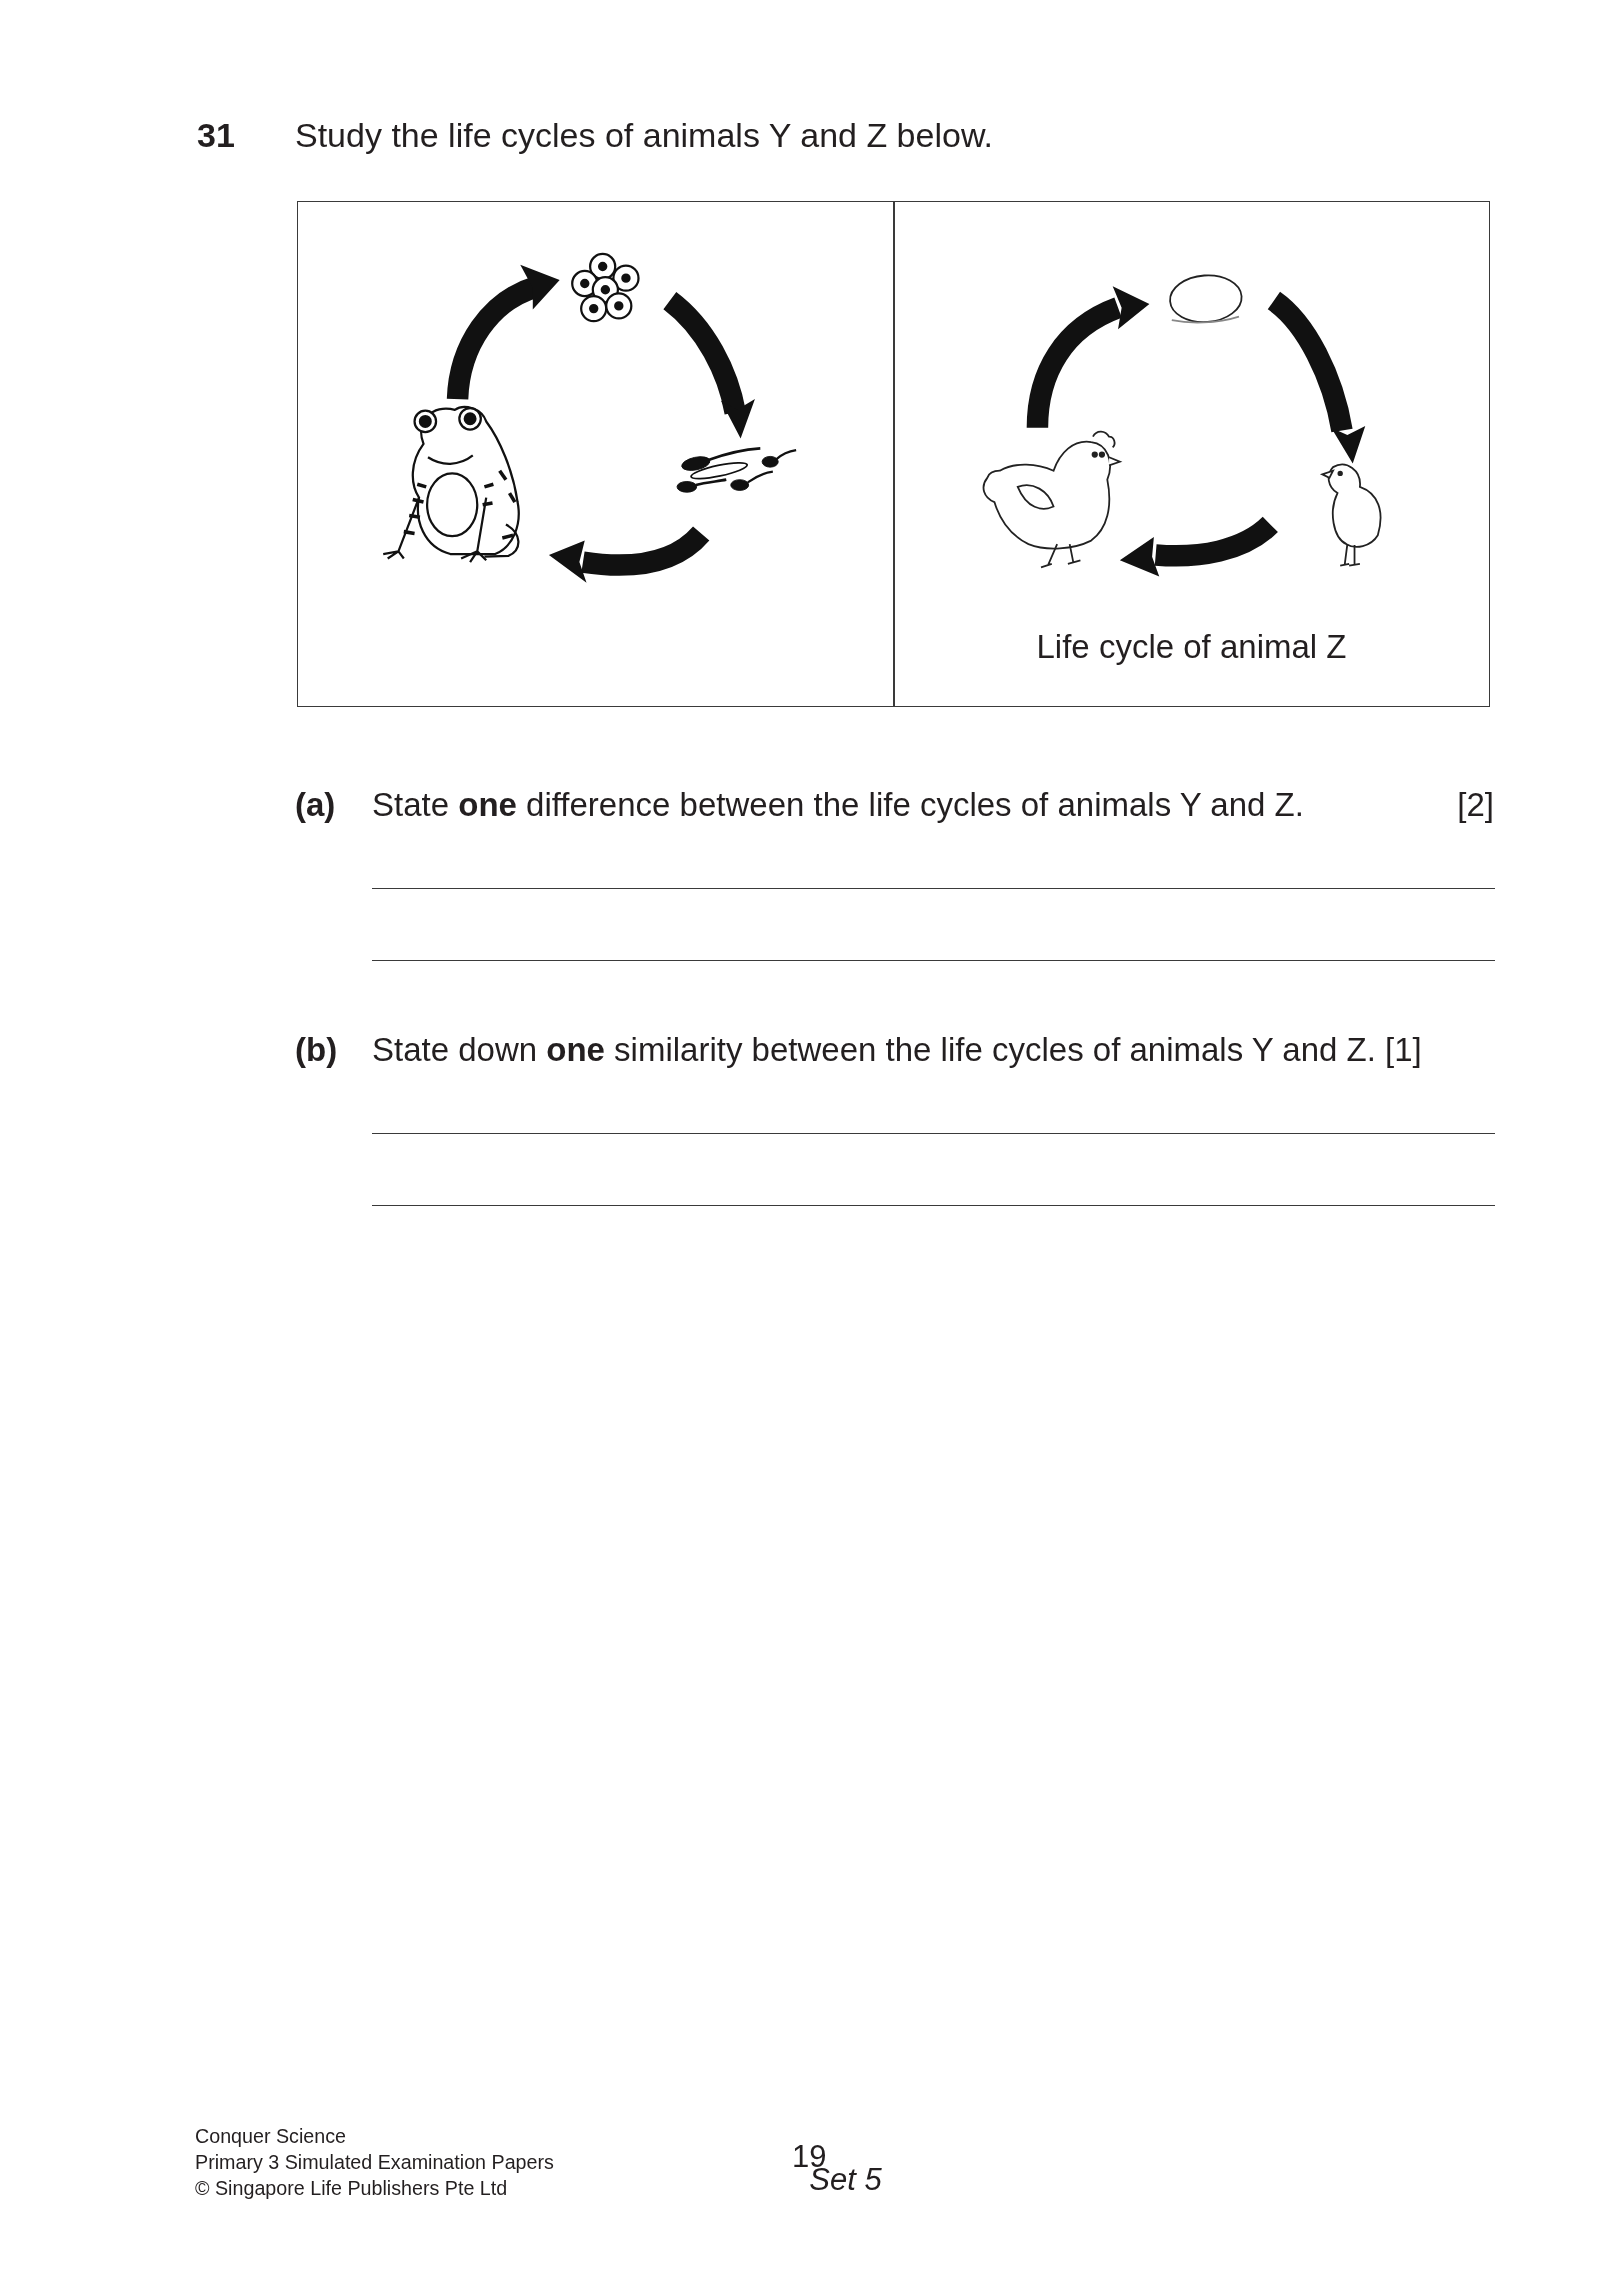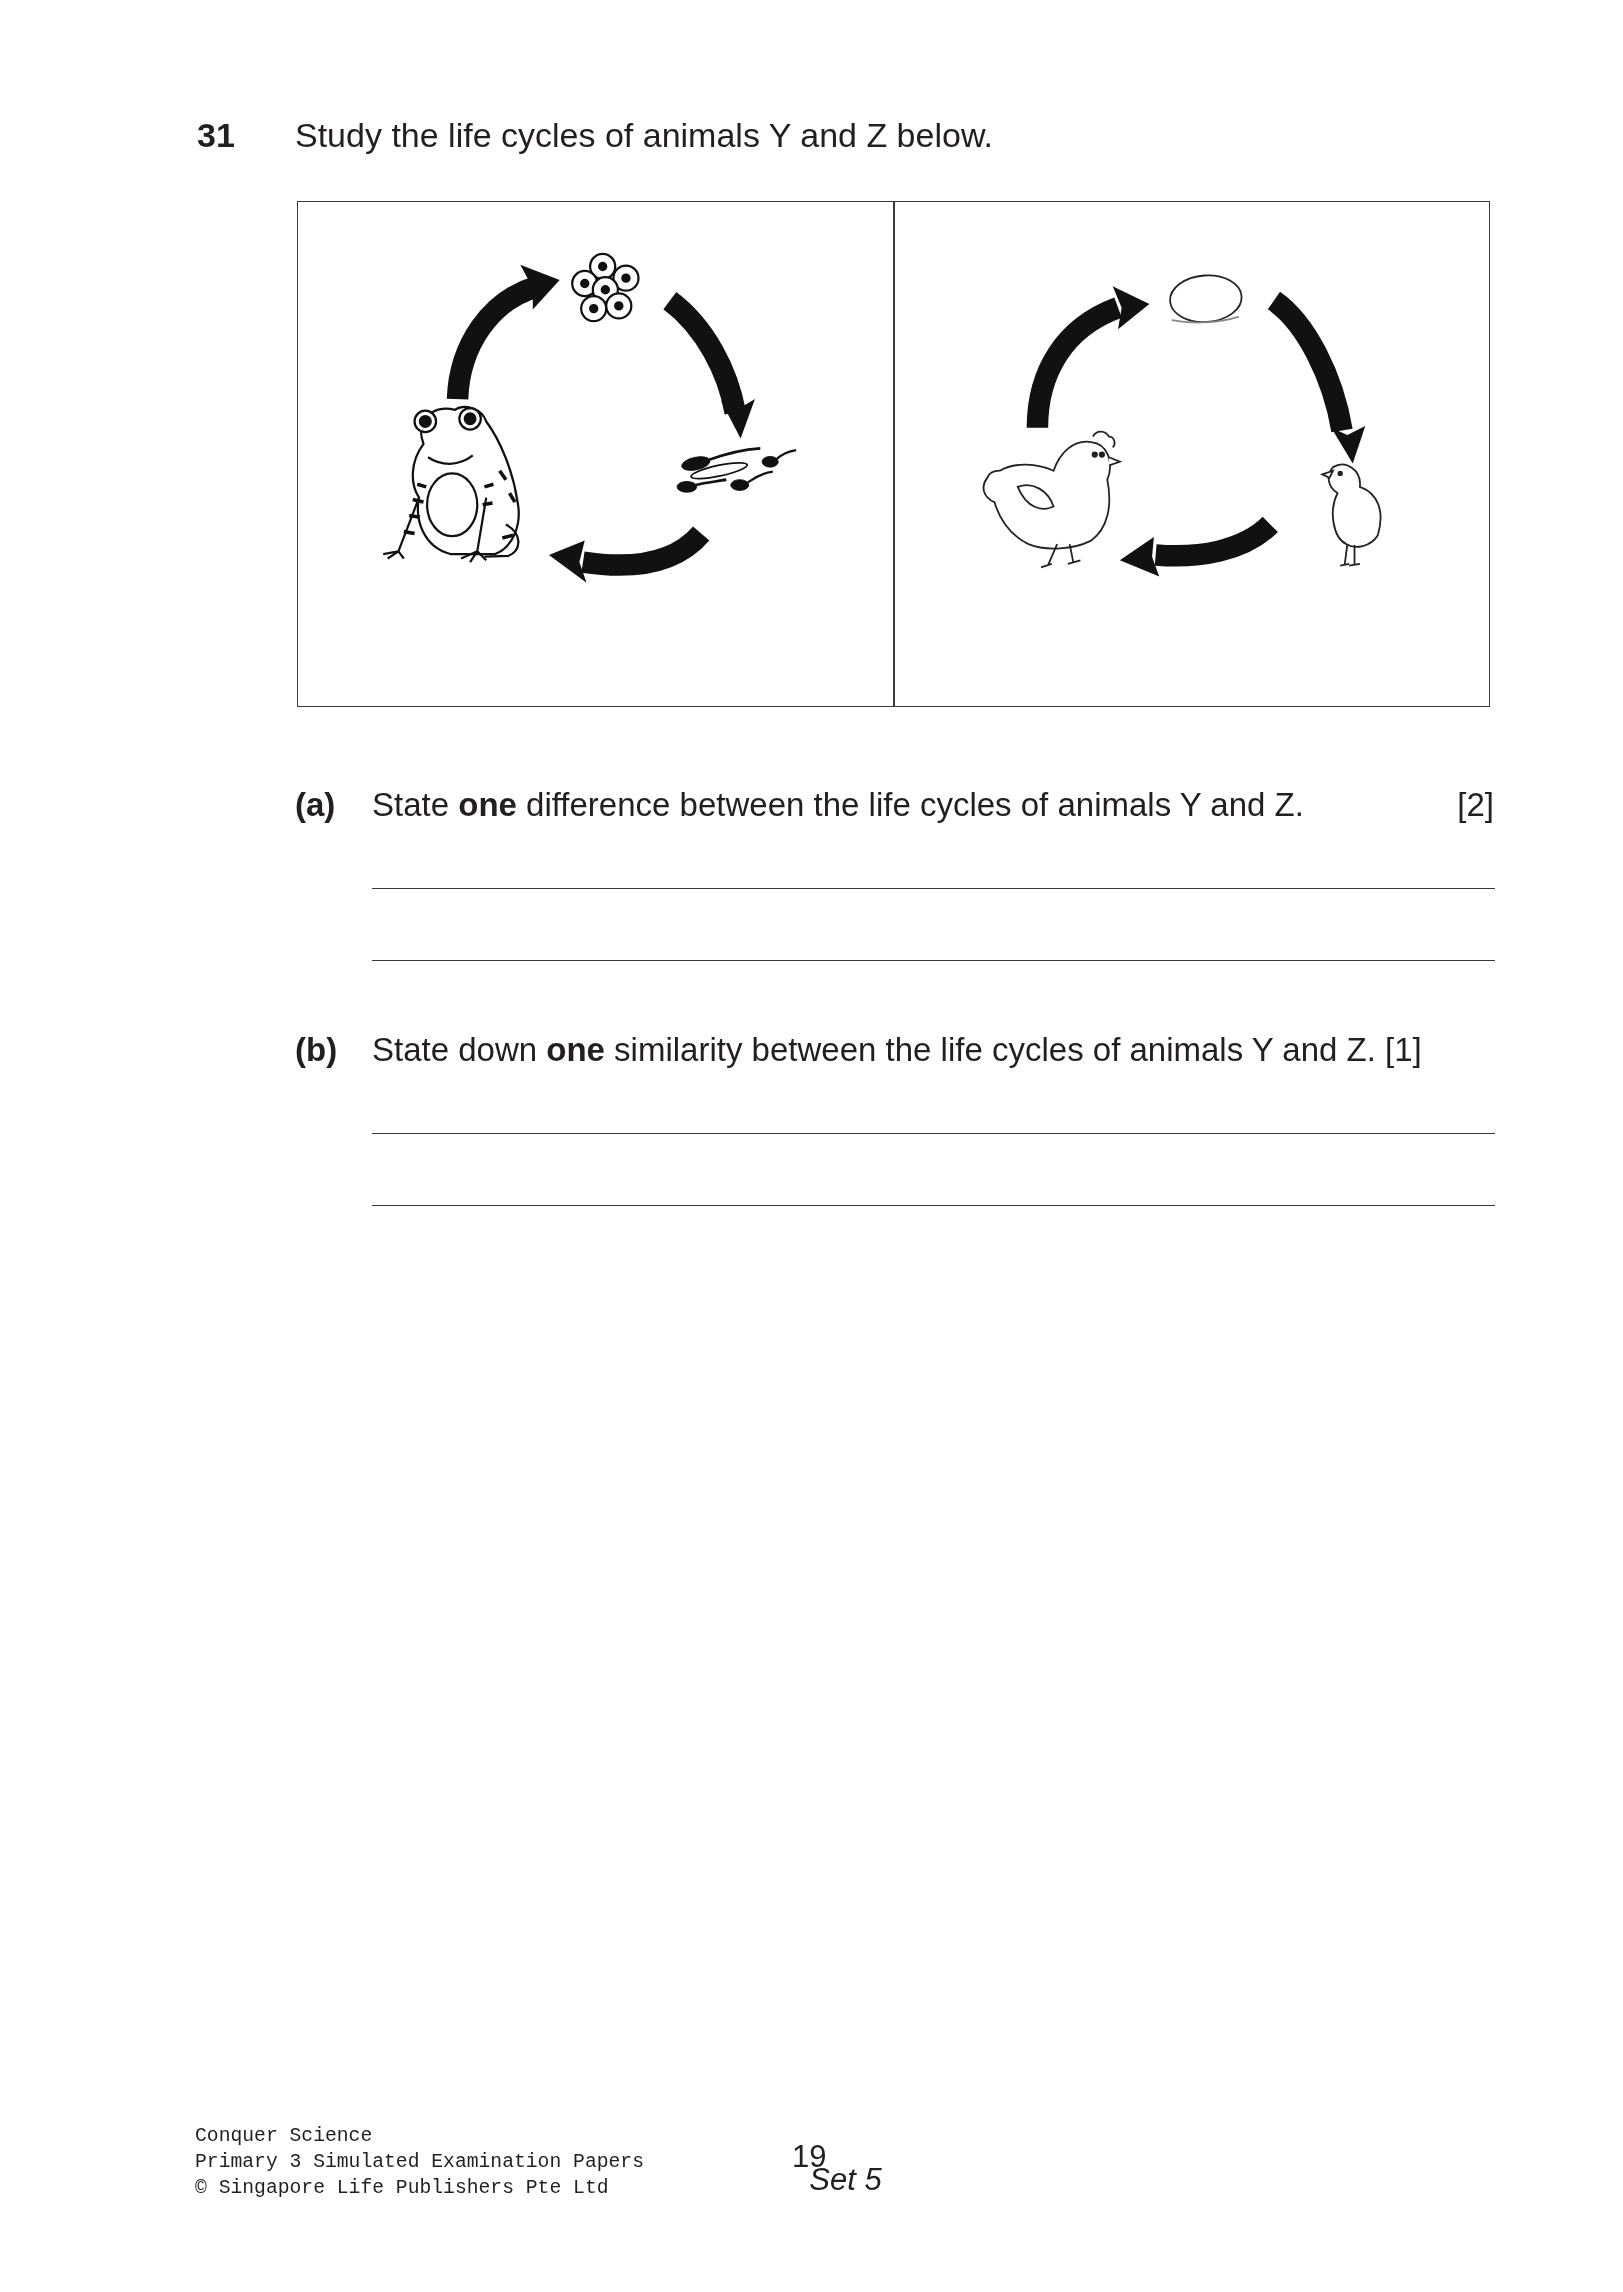--- a/index.html
+++ b/index.html
@@ -17,21 +17,21 @@
   .panel svg { position:absolute; left:0; top:0; }
   .panel-label { position:absolute; left:0; width:100%; top:425px; text-align:center;
                  font-size:33px; line-height:39px; }
   .part-label { font-size:33px; font-weight:bold; line-height:39px; }
   .part-text { font-size:33px; line-height:39px; }
   .part-text b { font-weight:bold; }
   .marks { font-size:33px; line-height:39px; text-align:right; }
   .answer-line { position:absolute; left:372px; width:1123px; height:0;
                  border-top:1.8px solid #3a3a3a; }
   .footer-left { left:195px; top:2123px; font-size:19.7px; line-height:26px; }
-  .footer-left div { white-space:nowrap;font-family:Liberation Mono, monospace; }
+  .footer-left div { white-space:nowrap; }
   .page-num { left:792px; width:107px; top:2122px; font-size:31px; line-height:38px;margin-top:16px; }
   .page-set { left:792px; width:107px; text-align:center; top:2161px; font-size:31px; line-height:38px; font-style:italic; }
 </style>
 </head>
 <body>
 
 <div class="abs q-num">31</div>
 <div class="abs q-text">Study the life cycles of animals Y and Z below.</div>
 
 <div class="figure-box">
@@ -144,20 +144,21 @@
       <g stroke="#222" stroke-width="2" fill="#fff">
         <path d="M118,300 C135,290 160,292 178,300 C185,280 200,265 220,268 C238,270 246,290 238,310 C244,340 238,365 220,378 C200,388 170,390 150,382 C130,372 118,355 112,335 C100,330 96,318 104,308 C106,302 112,300 118,300 Z"></path>
         <path d="M222,262 C226,254 236,255 240,262 C246,262 248,270 244,274" fill="none"></path>
         <path d="M240,285 L252,290 L240,294" fill="#fff"></path>
         <circle cx="224" cy="282" r="2.5" fill="#222"></circle>
           <circle cx="232" cy="282" r="2.5" fill="#222"></circle>
         <path d="M138,318 C155,312 172,322 178,340 C165,346 148,342 138,318 Z" fill="#fff"></path>
         <path d="M182,382 L172,405 M196,382 L200,402 M164,408 L176,404 M194,404 L208,400" fill="none"></path>
       </g>
     </svg>
+    <div class="panel-label">Life cycle of animal Z</div>
   </div>
 </div>
 
 <div class="abs part-label" style="left:295px; top:785px;">(a)</div>
 <div class="abs part-text" style="left:372px; top:785px;"><span>State </span><b>one</b><span> difference between the life cycles of animals Y and Z.</span></div>
 <div class="abs marks" style="left:1404px; width:90px; top:785px;">[2]</div>
 <div class="answer-line" style="top:888px;"></div>
 <div class="answer-line" style="top:960px;"></div>
 
 <div class="abs part-label" style="left:295px; top:1030px;">(b)</div>

